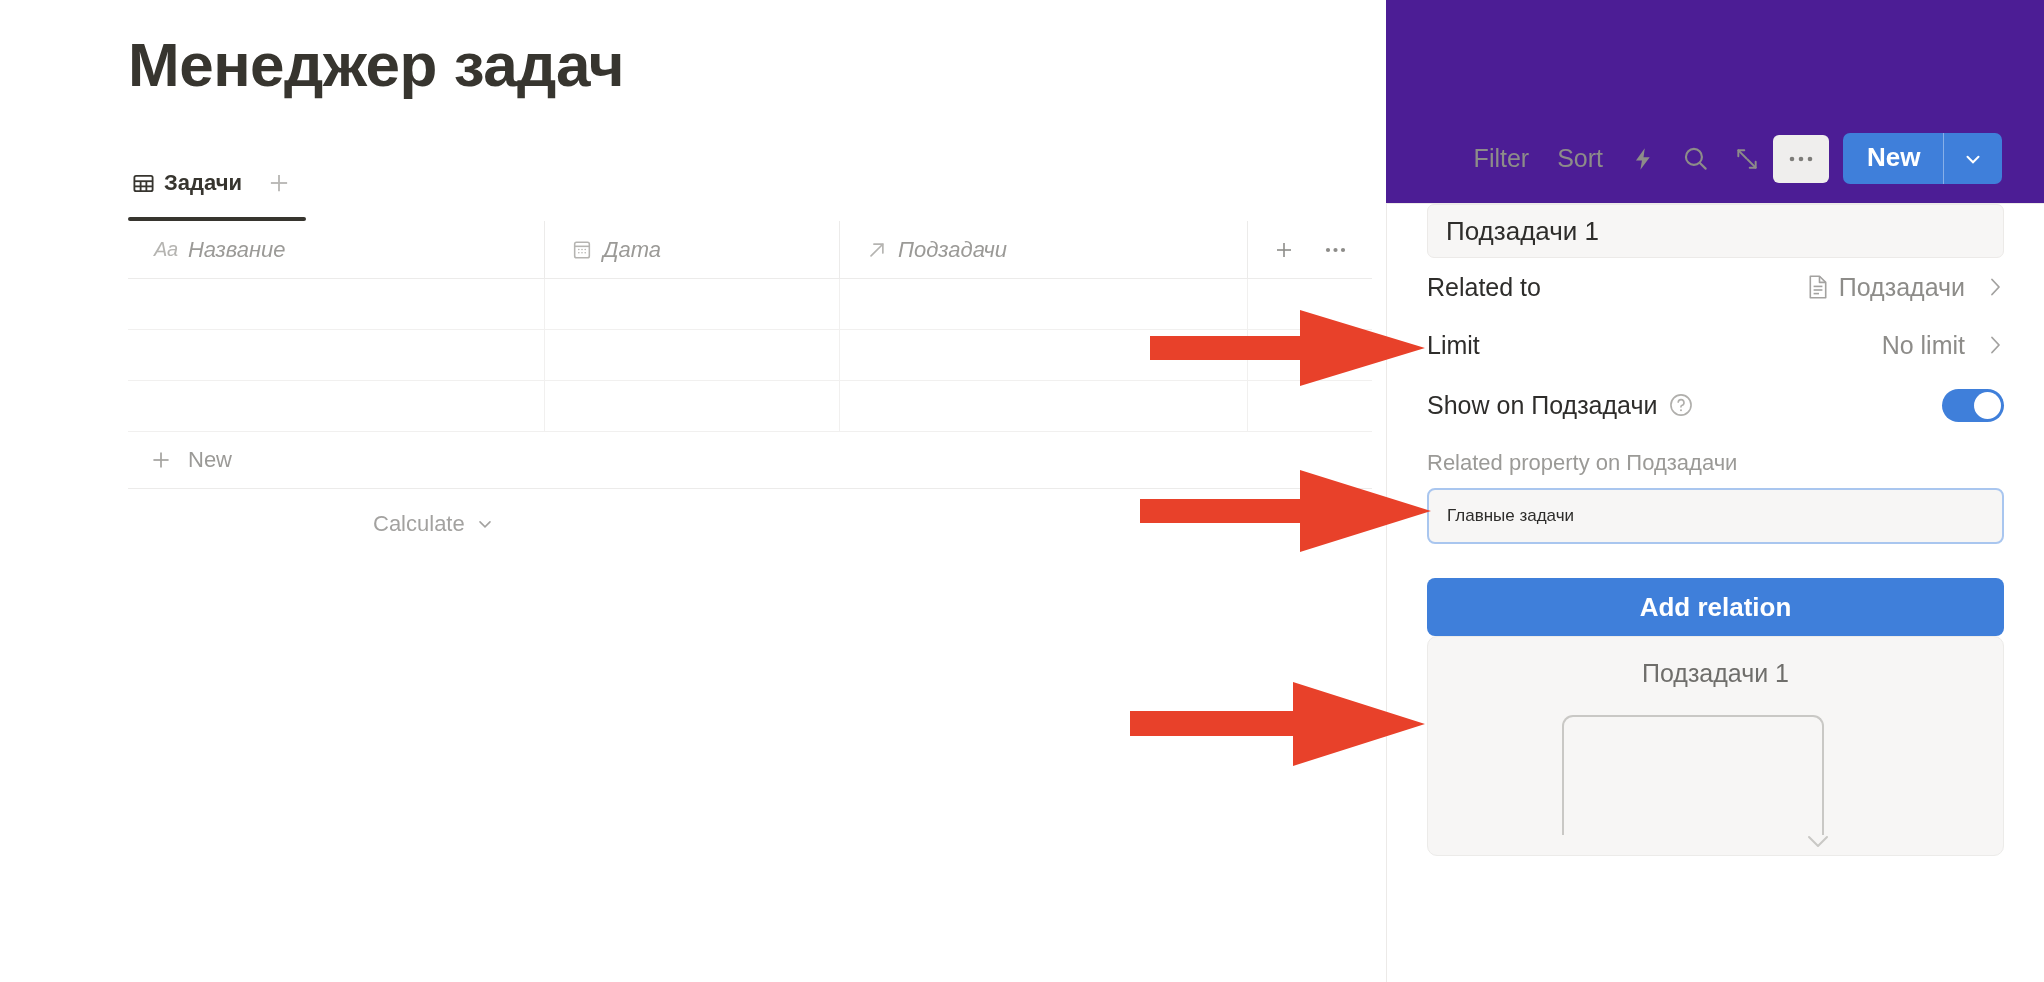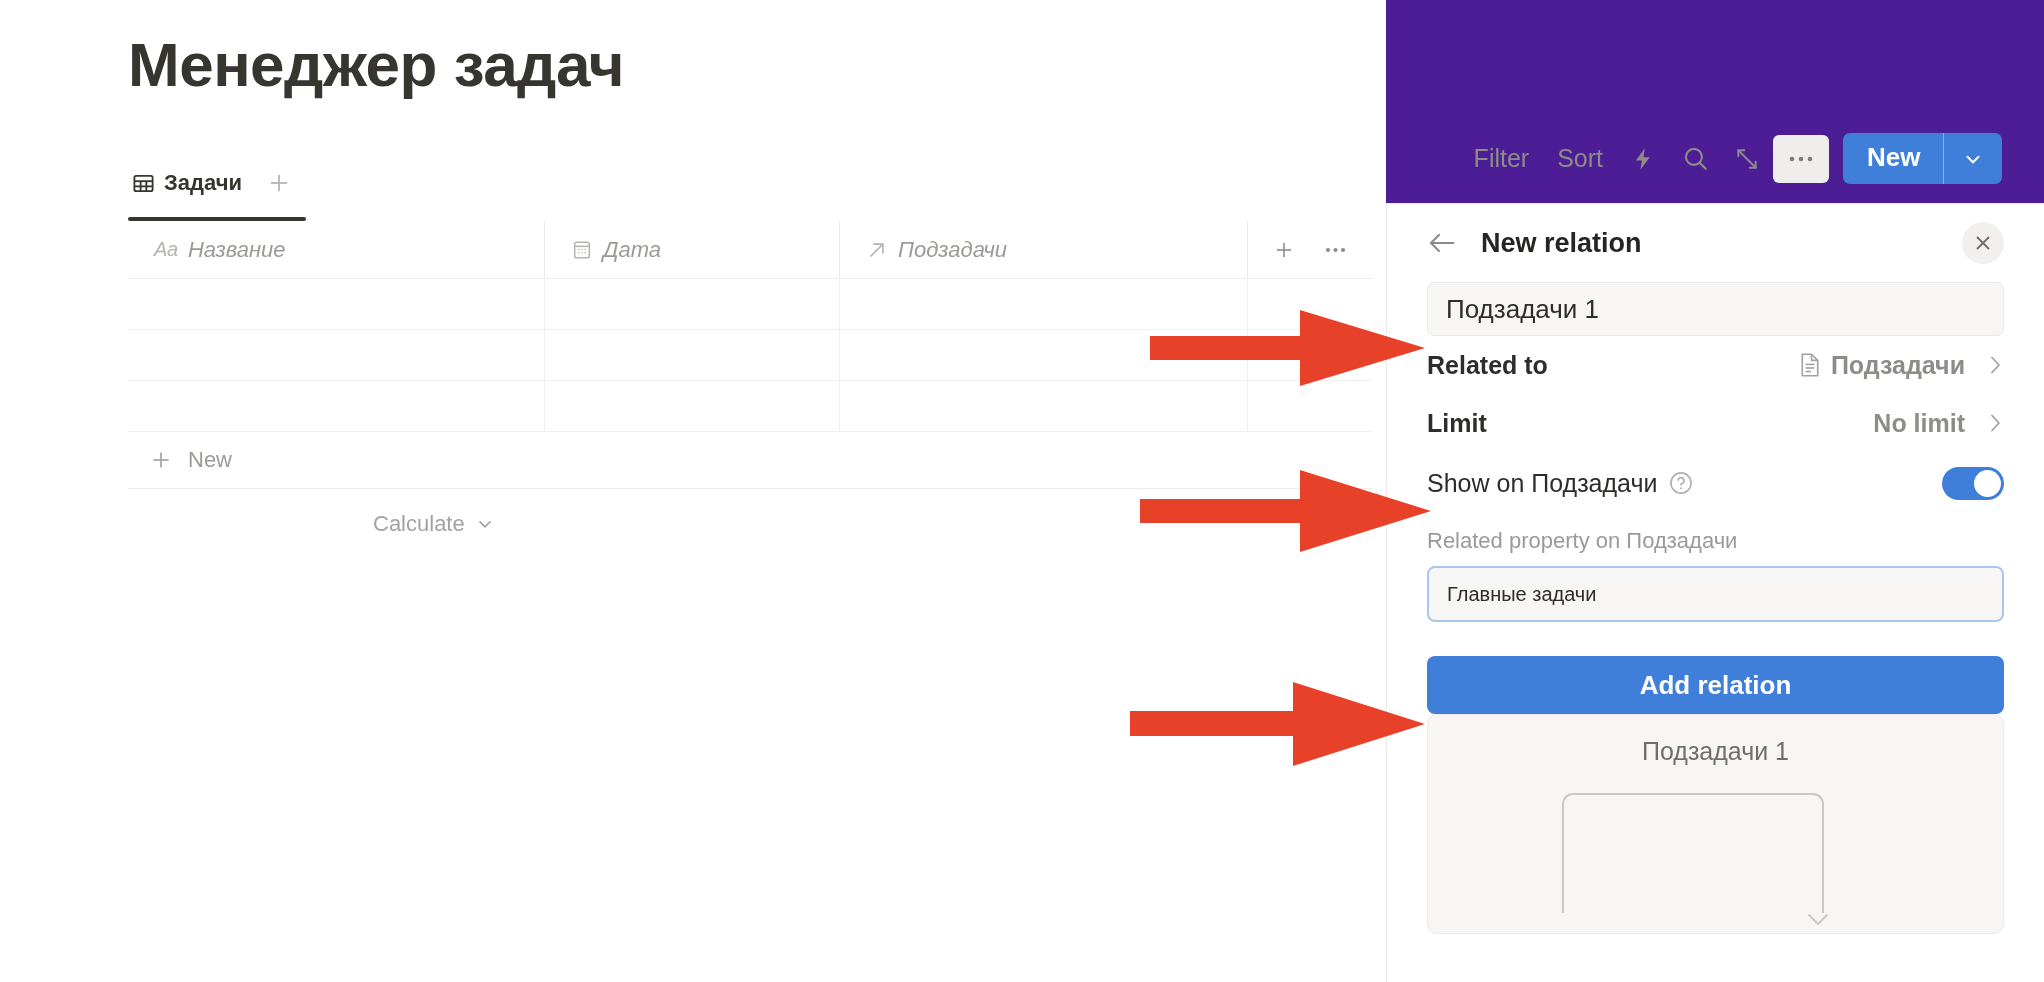--- a/index.html
+++ b/index.html
@@ -107,21 +107,21 @@
     background: #f1f0ef; display: flex; align-items: center; justify-content: center; cursor: pointer;
   }
 
   .name-input {
     height: 54px; background: #f7f6f5; border: 1.4px solid #eceae8; border-radius: 7px;
     display: flex; align-items: center; padding: 0 18px;
     font-size: 26px; color: #2e2d2b; cursor: text;
   }
 
   .kv-row {
-    height: 58px; display: flex; align-items: center; cursor: pointer; font-weight: bold;
+    height: 58px; display: flex; align-items: center; cursor: pointer;
   }
   .kv-key { font-size: 25px; color: #2e2d2b; }
   .kv-val {
     margin-left: auto; display: flex; align-items: center; gap: 9px;
     font-size: 25px; color: #8d8c89; white-space: nowrap;
   }
   .kv-chev { margin-left: 12px; display: flex; align-items: center; }
 
   .toggle-row { height: 62px; display: flex; align-items: center; }
   .toggle-label { font-size: 25px; color: #2e2d2b; }
@@ -133,21 +133,21 @@
   .switch .knob {
     position: absolute; right: 3px; top: 3px; width: 27px; height: 27px;
     border-radius: 50%; background: #fff;
   }
 
   .sec-label { font-size: 22px; color: #9b9a97; margin-top: 14px; margin-bottom: 12px; }
 
   .prop-input {
     height: 56px; background: #f7f6f5; border: 2.4px solid #a9c6ef; border-radius: 8px;
     display: flex; align-items: center; padding: 0 18px;
-    font-size: 20px; color: #2e2d2b; cursor: text;
+    font-size: 17px; color: #2e2d2b; cursor: text;
   }
 
   .add-btn {
     margin-top: 34px; height: 58px; background: #3f7fda; border-radius: 8px;
     display: flex; align-items: center; justify-content: center;
     color: #fff; font-size: 26px; font-weight: 700; cursor: pointer;
   }
 
   .prev-label { font-size: 22px; color: #9b9a97; margin-top: 36px; margin-bottom: 14px; }
   .prev-card {
@@ -319,35 +319,20 @@
         <span class="car">
           <svg width="22" height="22" viewBox="0 0 24 24" fill="none" stroke="#fff" stroke-width="2.2" stroke-linecap="round">
             <polyline points="6,9.5 12,15.5 18,9.5"></polyline>
           </svg>
         </span>
       </div>
     </div>
 
     <div class="panel">
 
-      <div class="panel-head">
-        <span class="back-ico">
-          <svg width="32" height="28" viewBox="0 0 28 24" fill="none" stroke="#8d8c89" stroke-width="1.9" stroke-linecap="round" stroke-linejoin="round">
-            <line x1="3.5" y1="12" x2="23" y2="12"></line>
-              <polyline points="10.5,5 3.5,12 10.5,19"></polyline>
-          </svg>
-        </span>
-        <span class="panel-title">New relation</span>
-        <span class="close-btn">
-          <svg width="20" height="20" viewBox="0 0 20 20" stroke="#6f6e6b" stroke-width="1.8" stroke-linecap="round">
-            <line x1="4.5" y1="4.5" x2="15.5" y2="15.5"></line>
-              <line x1="15.5" y1="4.5" x2="4.5" y2="15.5"></line>
-          </svg>
-        </span>
-      </div>
 
       <div class="name-input">
         <span>Подзадачи 1</span>
       </div>
 
       <div class="kv-row">
         <span class="kv-key">Related to</span>
         <span class="kv-val">
           <span style="display:flex;align-items:center;">
             <svg width="24" height="26" viewBox="0 0 22 26" fill="none" stroke="#a3a2a0" stroke-width="1.6" stroke-linejoin="round">

